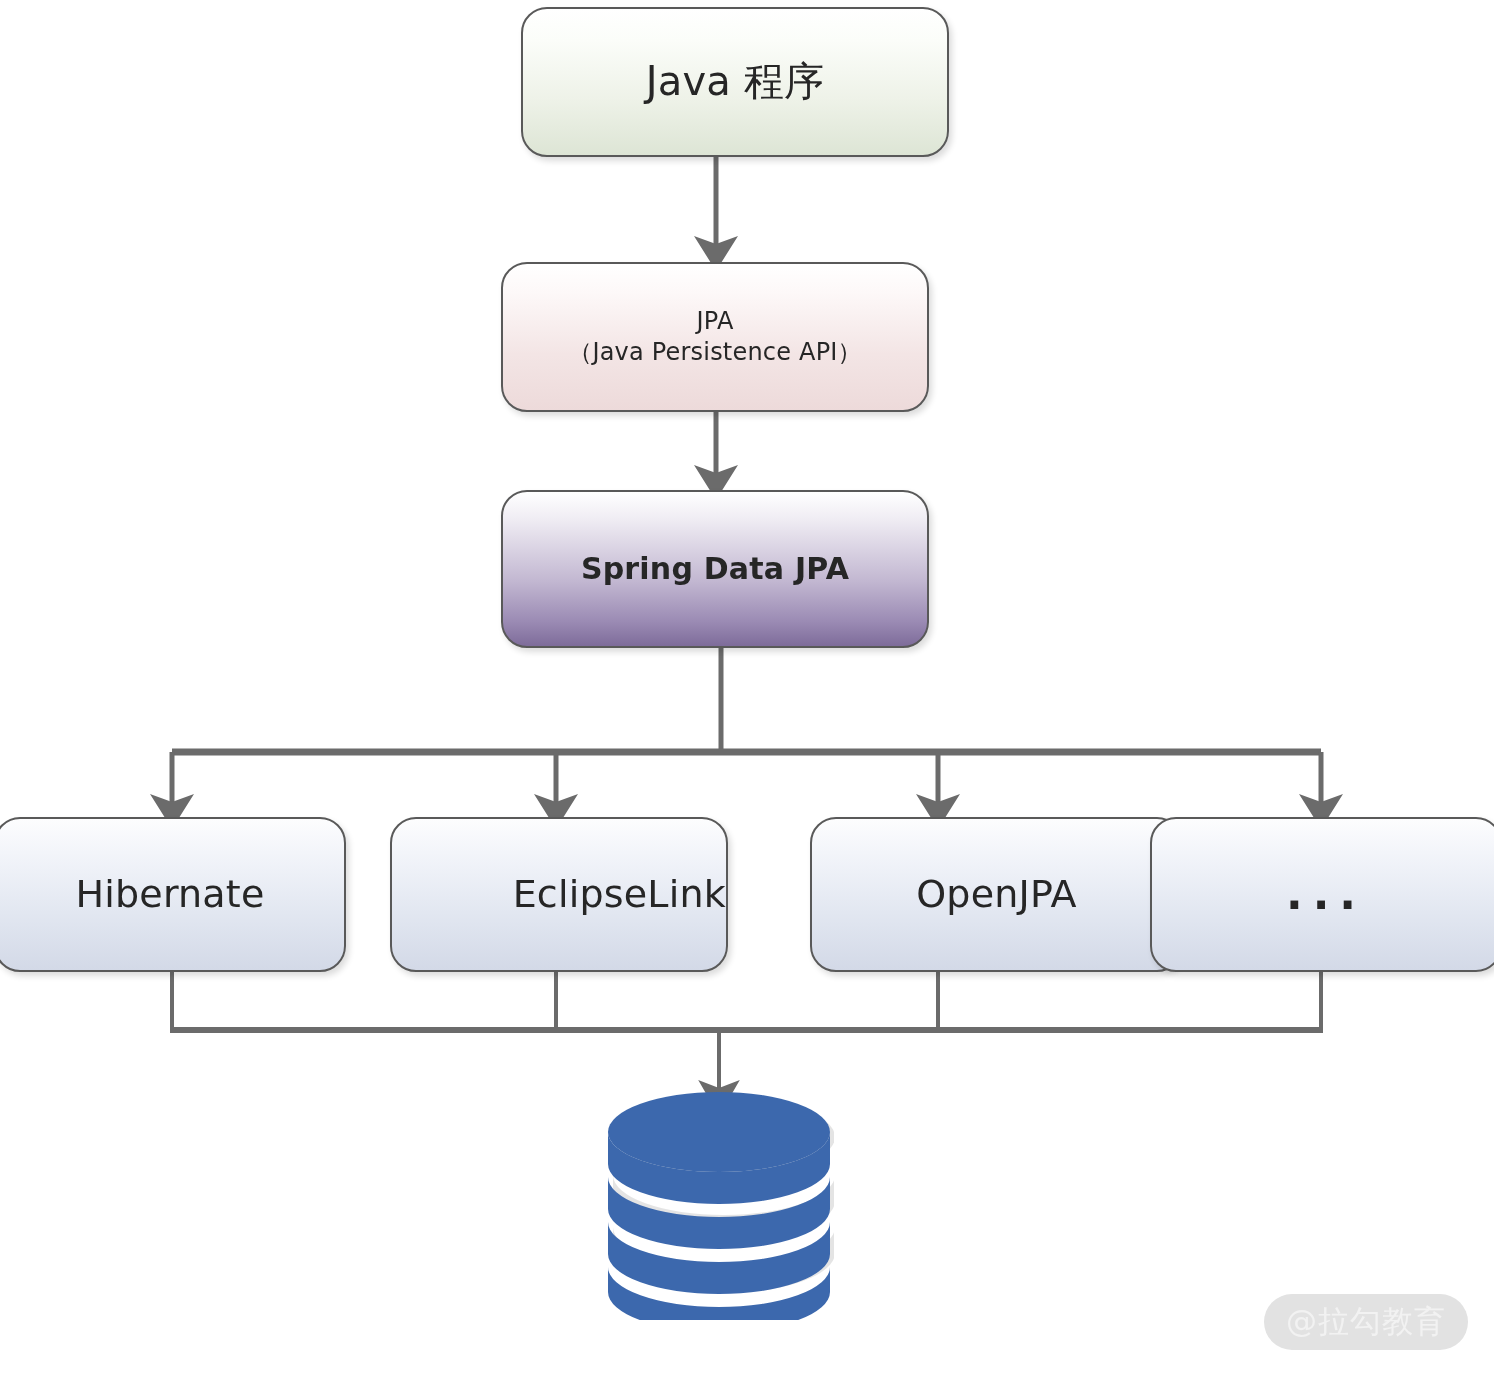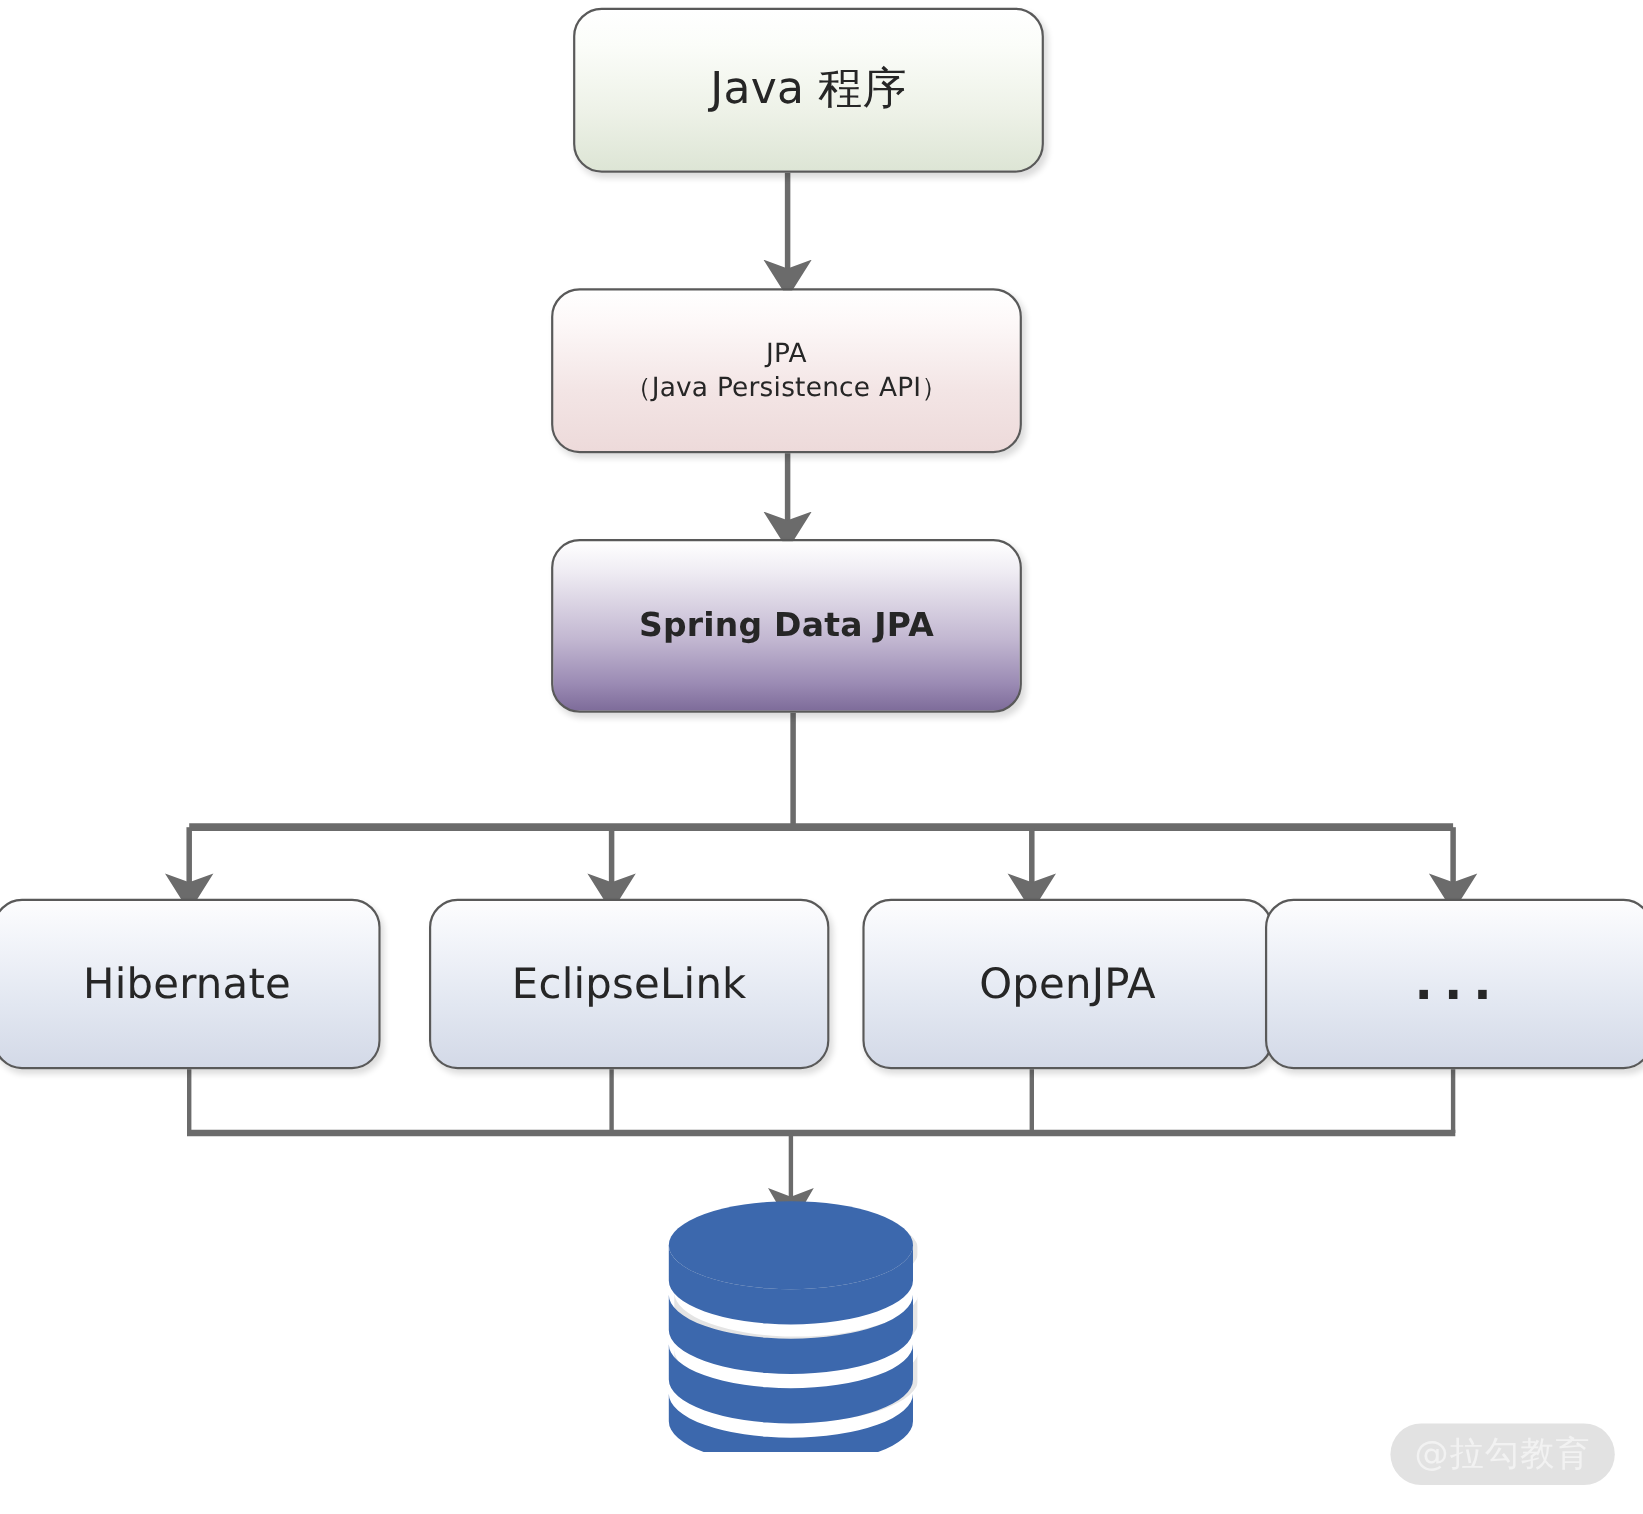--- a/index.html
+++ b/index.html
@@ -56,22 +56,22 @@
     font-weight: 600;
   }
 
   
   .node-provider {
     top: 817px; height: 155px;
     background: linear-gradient(to bottom, #fdfdfe 0%, #f3f5fa 22%, #e2e7f1 62%, #d3d9e7 100%);
     font-size: 38px;
   }
   .prov-0 { left: -6px;   width: 352px; }
-  .prov-1 { left: 390px;  width: 364px; }
-  .prov-2 { left: 784px;  width: 373px; text-align: right; }
+  .prov-1 { left: 390px;  width: 338px; justify-content: flex-end; }
+  .prov-2 { left: 810px;  width: 373px; text-align: right; }
   .prov-3 { left: 1150px; width: 352px; }
   .prov-3 .label { letter-spacing: 10px; font-size: 44px; font-weight: 700; }
 
   
   #wires {
     position: absolute;
     left: 0; top: 0;
     width: 1494px; height: 1376px;
     z-index: 2;
   }

